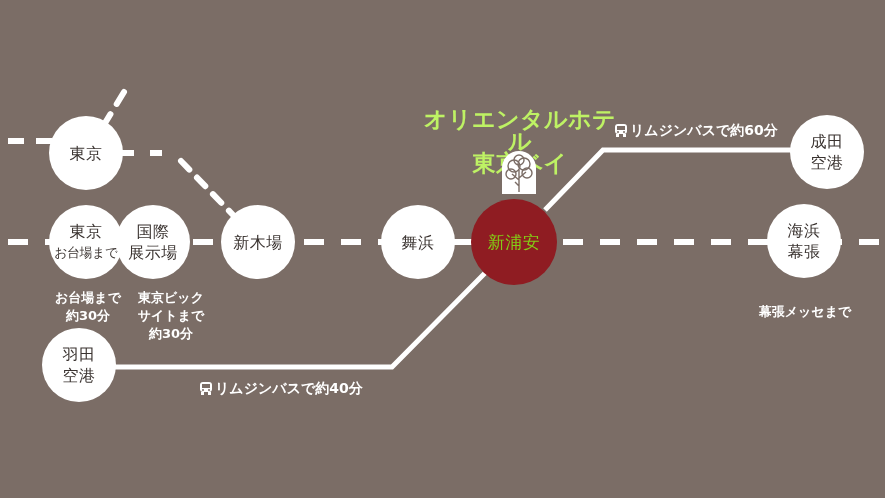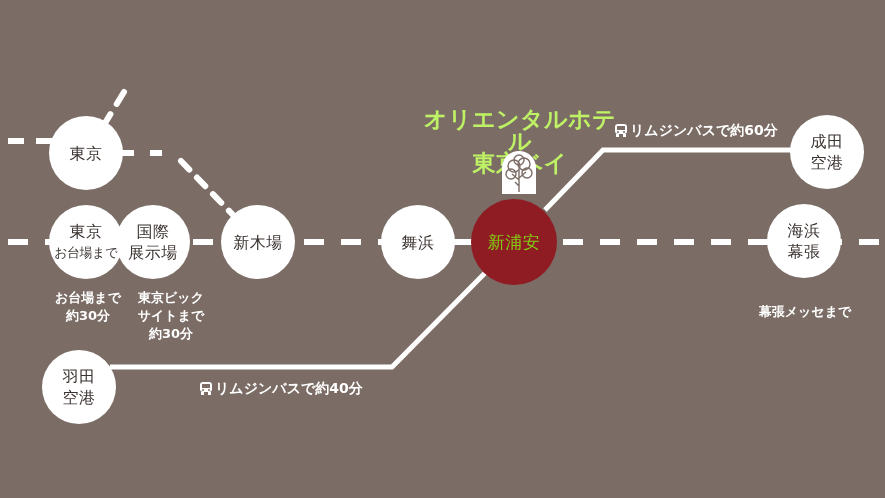--- a/index.html
+++ b/index.html
@@ -90,21 +90,21 @@
 
   <div class="station home" style="left:471px; top:199px;">
     <span>新浦安</span>
   </div>
 
   <div class="station r37" style="left:767px; top:204px;">
     <span>海浜</span>
     <span>幕張</span>
   </div>
 
-  <div class="station r37" style="left:42px; top:350px;">
+  <div class="station r37" style="left:42px; top:328px;">
     <span>羽田</span>
     <span>空港</span>
   </div>
 
   <div class="station r37" style="left:790px; top:115px;">
     <span>成田</span>
     <span>空港</span>
   </div>
 
   <div class="hotel-title">

